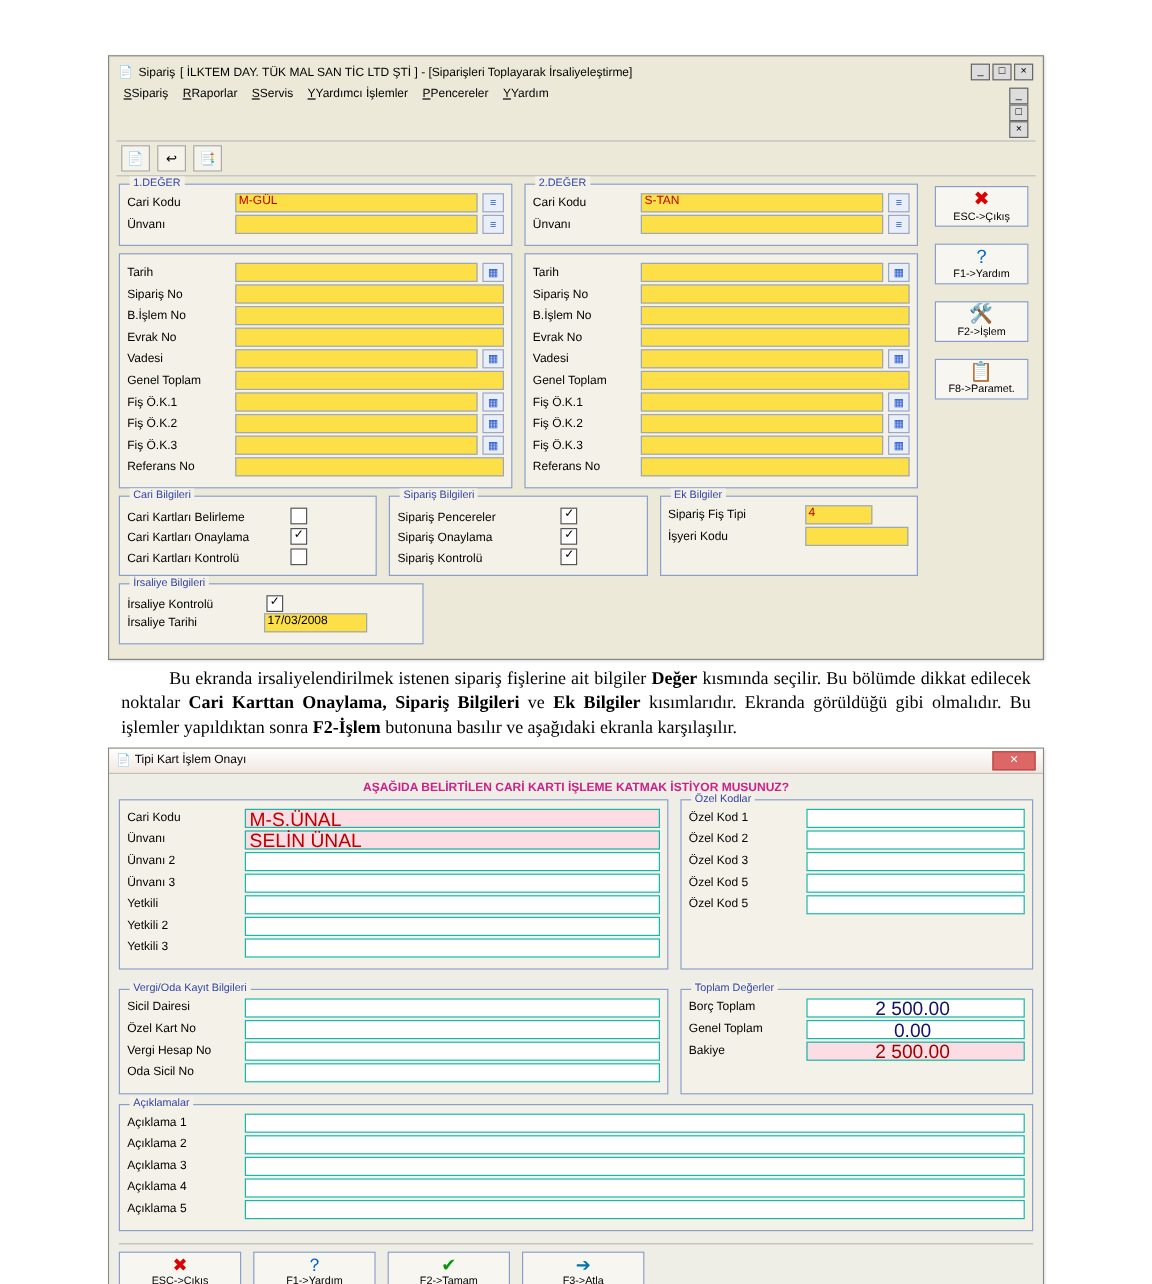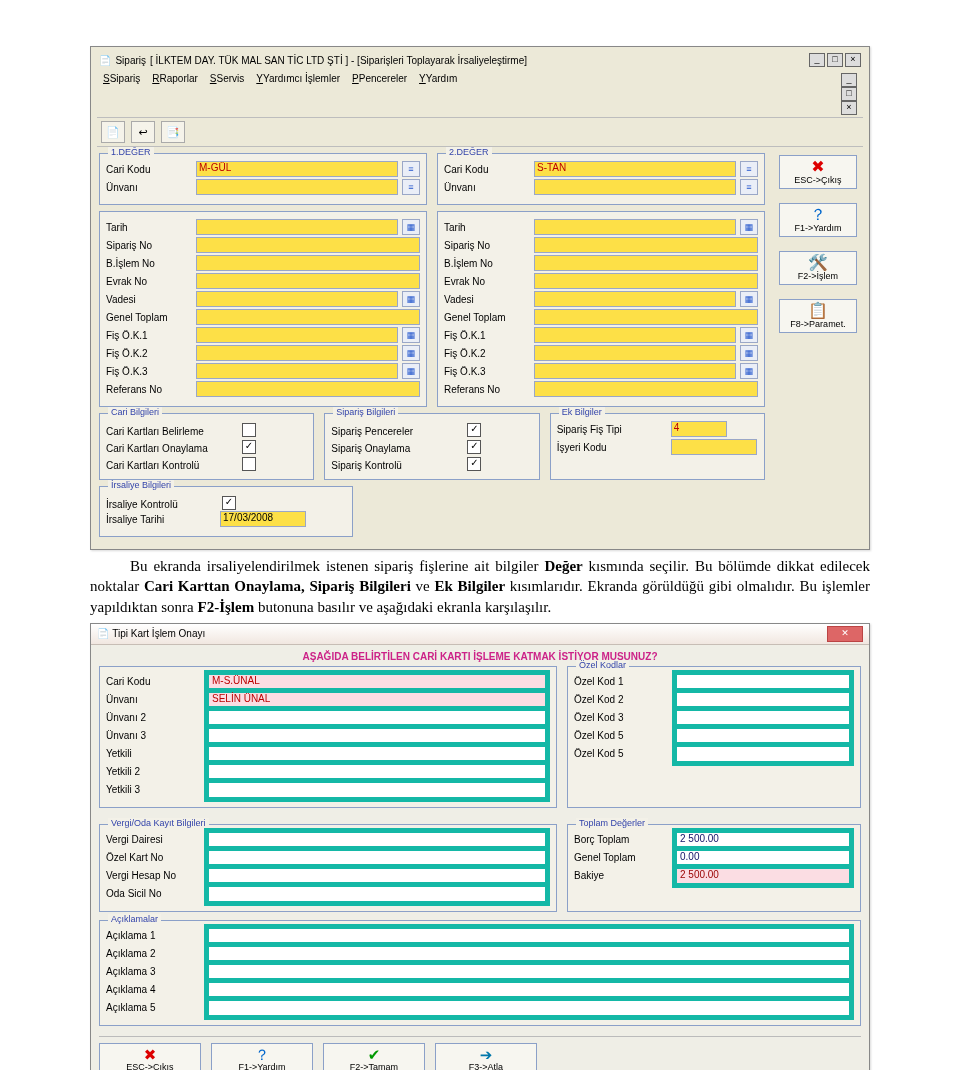--- a/index.html
+++ b/index.html
@@ -1,17 +1,17 @@
 <!DOCTYPE html>
 <html><head>
 <meta charset="utf-8">
 <style>
   body{margin:0;font-family:"Times New Roman",serif;font-size:15px;background:#fff;color:#000;width:960px}
   .page{padding:40px 90px 40px 90px}
-  .para{text-align:justify;margin:6px 0;line-height:1.35}
+  .para{text-align:justify;margin:6px 11px;line-height:1.35}
   .para.first{text-indent:40px}
   .bold{font-weight:bold}
   
   .shot{border:1px solid #888;background:#ece9d8;font-family:Tahoma,Arial,sans-serif;font-size:10px;color:#000;margin:6px 0;padding:4px 6px 10px 6px;box-shadow:1px 1px 2px rgba(0,0,0,.15)}
   .titlebar{display:flex;align-items:center;gap:4px;font-size:10px;padding:2px 2px 4px 2px}
   .titlebar .winbtns{margin-left:auto;display:flex;gap:2px}
   .wb{width:14px;height:12px;border:1px solid #666;background:#ddd;font-size:9px;line-height:11px;text-align:center;cursor:default}
   .menubar{display:flex;gap:12px;font-size:10px;padding:2px 6px 2px 6px;border-bottom:1px solid #bdbdbd}
   .menubar span u{text-decoration:underline}
   .toolbar{display:flex;gap:6px;padding:3px 4px;border-bottom:1px solid #bdbdbd}
@@ -35,23 +35,23 @@
   .chk{width:12px;height:12px;border:1px solid #555;background:#fff;font-size:10px;line-height:10px;text-align:center}
   
   .shot2-title{background:linear-gradient(#fff,#f1e7e0);height:20px;border-bottom:1px solid #c7bdb5;display:flex;align-items:center;padding:0 6px;font-size:10px}
   .shot2-title .x{margin-left:auto;width:34px;height:14px;border:1px solid #b44;background:#d66;color:#fff;text-align:center;line-height:13px;font-size:9px}
   .shot2-body{padding:6px 8px 10px 8px;background:#efeee6}
   .pink-q{color:#cc2288;font-weight:bold;font-size:10px;text-align:center;margin-bottom:4px}
   .grid2{display:flex;gap:10px}
   .grid2>div{flex:1}
   .row2{display:flex;align-items:center;height:18px;gap:6px}
   .row2 .lbl{width:92px;font-size:10px}
-  .inp2{flex:1;height:14px;border:5px solid #14b8a6;background:#fff;padding:0 3px;font-size:10px;color:#b00}
+  .inp2{flex:1;height:14px;border:1px solid #14b8a6;background:#fff;padding:0 3px;font-size:16px;color:#b00}
   .inp2.pink{background:#fbdde3}
-  .valr{text-align:left;color:#223;padding-right:8px}
+  .valr{text-align:center;color:#223;padding-right:8px}
   .bottombar{display:flex;gap:10px;margin-top:10px;border-top:1px solid #bbb;padding-top:6px}
   .bbtn{border:1px solid #8ba0c8;background:#f7f6f0;text-align:center;padding:3px 0;font-size:9px;flex:0 0 100px}
   .bbtn .ico{font-size:15px;line-height:15px}
 </style>
 </head>
 <body>
 
 <div class="page">
 
 <div class="shot">
@@ -355,21 +355,21 @@
               <div class="lbl">Özel Kod 5</div>
               <div class="inp2"></div>
             </div>
       </div>
     </div>
 
     <div class="grid2" style="margin-top:16px">
       <div class="fs">
         <div class="lg">Vergi/Oda Kayıt Bilgileri</div>
         <div class="row2">
-              <div class="lbl">Vergi Dairesi</div>
+              <div class="lbl">Sicil Dairesi</div>
               <div class="inp2"></div>
             </div>
         <div class="row2">
               <div class="lbl">Özel Kart No</div>
               <div class="inp2"></div>
             </div>
         <div class="row2">
               <div class="lbl">Vergi Hesap No</div>
               <div class="inp2"></div>
             </div>

